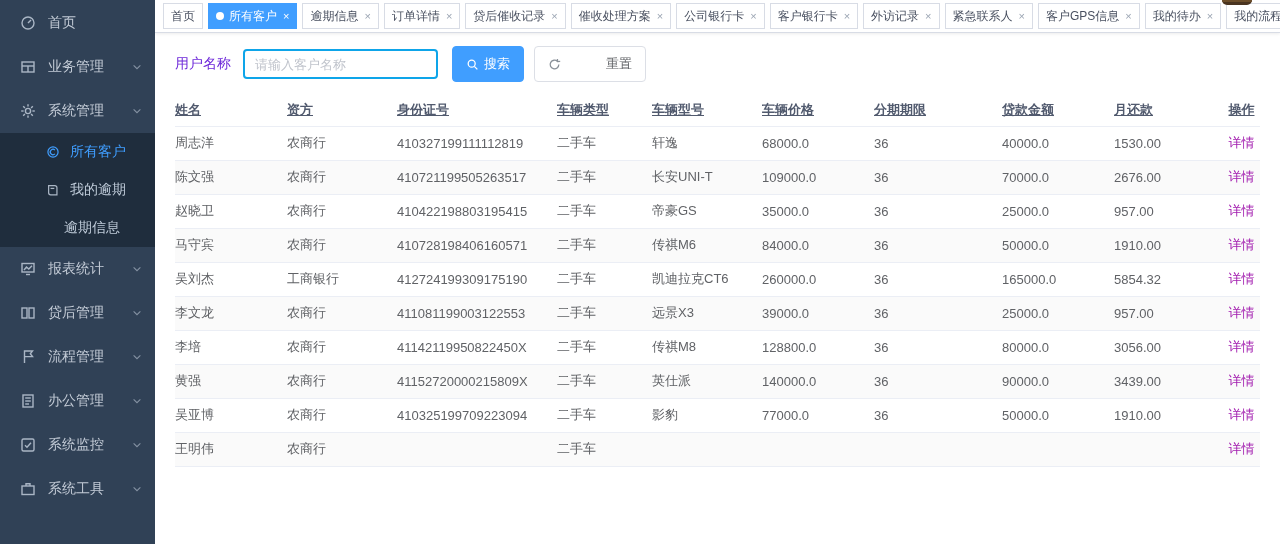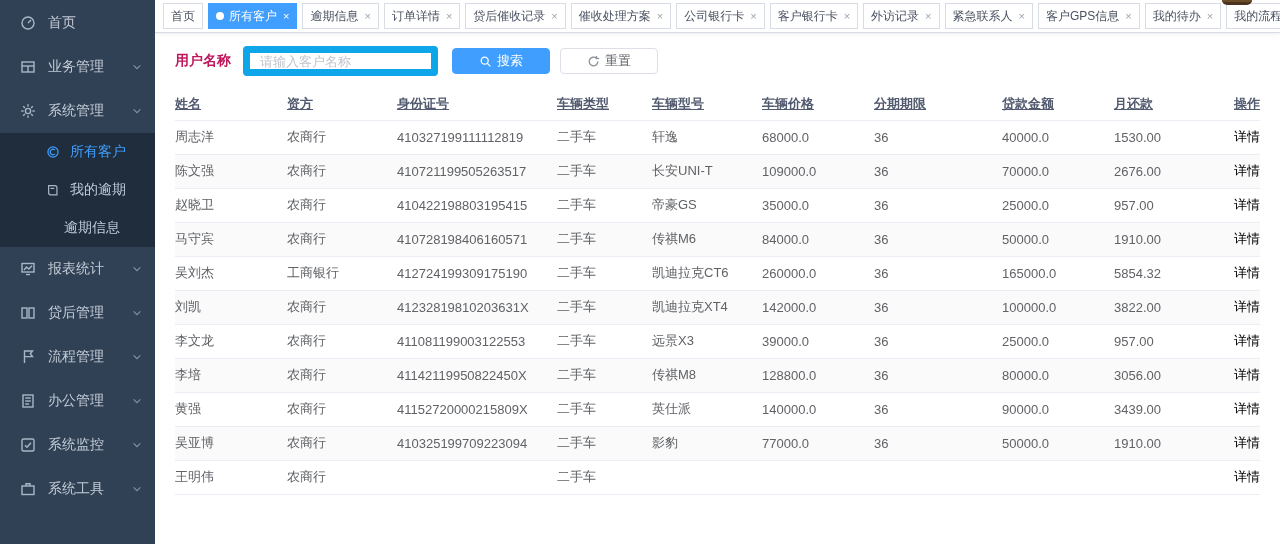--- a/index.html
+++ b/index.html
@@ -29,40 +29,40 @@
   .tab { display:inline-flex; align-items:center; height:26px; padding:0 7px; margin-right:5px;
          border:1px solid #d8dce5; background:#fff; color:#495060; font-size:12px; cursor:pointer; flex:0 0 auto; }
   .tab .dot { width:8px; height:8px; border-radius:50%; background:#fff; margin-right:5px; display:none; }
   .tab.active { background:#409eff; border-color:#409eff; color:#fff; }
   .tab.active .dot { display:inline-block; }
   .tab .x { margin-left:6px; font-size:11px; line-height:1; color:#9aa4b2; }
   .tab.active .x { color:#fff; }
 
   
   .search-row { display:flex; align-items:center; padding:13px 0 12px 20px; }
-  .search-label { font-size:14px; font-weight:700; color:#be185d; margin-right:12px; }
-  .search-input { width:195px; height:30px; border:7px solid #0ea5e9; border-radius:4px;
+  .search-label { font-size:14px; font-weight:400; color:#6d28d9; margin-right:12px; }
+  .search-input { width:195px; height:30px; border:2px solid #0ea5e9; border-radius:4px;
                   padding:0 10px; font-size:13px; color:#606266; outline:none; }
   .search-input::placeholder { color:#c0c4cc; }
-  .btn { height:26px; display:inline-flex; align-items:center; border-radius:4px; font-size:13px;
-         padding:0 26px; cursor:pointer; border:1px solid transparent; }
+  .btn { height:36px; display:inline-flex; align-items:center; border-radius:4px; font-size:13px;
+         padding:0 13px; cursor:pointer; border:1px solid transparent; }
   .btn svg { width:13px; height:13px; margin-right:5px; }
   .btn-primary { background:#409eff; border-color:#409eff; color:#fff; margin-left:14px; }
-  .btn-plain { background:#fff; border-color:#dcdfe6; color:#606266; margin-left:10px; }
+  .btn-plain { background:#fff; border-color:#dcdfe6; color:#606266; margin-left:10px;gap:40px; }
 
   
   .table-wrap { padding:0 20px; overflow:hidden; flex:1; }
   table { width:1085px; border-collapse:collapse; table-layout:fixed; }
   th { text-align:left; font-size:13px; font-weight:700; color:#515a6e; height:32px;
        border-bottom:1px solid #ebeef5; white-space:nowrap; overflow:hidden;text-decoration:underline; }
   td { text-align:left; font-size:13px; color:#606266; height:34px;
        border-bottom:1px solid #ebeef5; white-space:nowrap; overflow:hidden; }
   tbody tr:nth-child(even) { background:#fafafa; }
-  th.col-act, td.col-act { text-align:right; }
-  .detail-link { color:#000000; text-decoration:none; cursor:pointer;margin-top:36px; }
+  th.col-act, td.col-act { text-align:center; }
+  .detail-link { color:#a21caf; text-decoration:none; cursor:pointer;margin-top:36px; }
 
   
   .avatar-sliver { position:absolute; left:1222px; top:0; width:30px; height:5px;
                    background:#4a3420; border-radius:0 0 5px 5px; box-shadow:inset 0 2px 0 #6b4d2a; z-index:5; }
 </style>
 </head>
 <body>
 
 <div class="app">
   <div class="avatar-sliver"></div>
@@ -345,32 +345,20 @@
               <td>412724199309175190</td>
               <td>二手车</td>
               <td>凯迪拉克CT6</td>
               <td>260000.0</td>
               <td>36</td>
               <td>165000.0</td>
               <td>5854.32</td>
               <td class="col-act"><a class="detail-link">详情</a></td>
             </tr>
             <tr>
-              <td>刘凯</td>
-              <td>农商行</td>
-              <td>41232819810203631X</td>
-              <td>二手车</td>
-              <td>凯迪拉克XT4</td>
-              <td>142000.0</td>
-              <td>36</td>
-              <td>100000.0</td>
-              <td>3822.00</td>
-              <td class="col-act"><a class="detail-link">详情</a></td>
-            </tr>
-            <tr>
               <td>李文龙</td>
               <td>农商行</td>
               <td>411081199003122553</td>
               <td>二手车</td>
               <td>远景X3</td>
               <td>39000.0</td>
               <td>36</td>
               <td>25000.0</td>
               <td>957.00</td>
               <td class="col-act"><a class="detail-link">详情</a></td>

